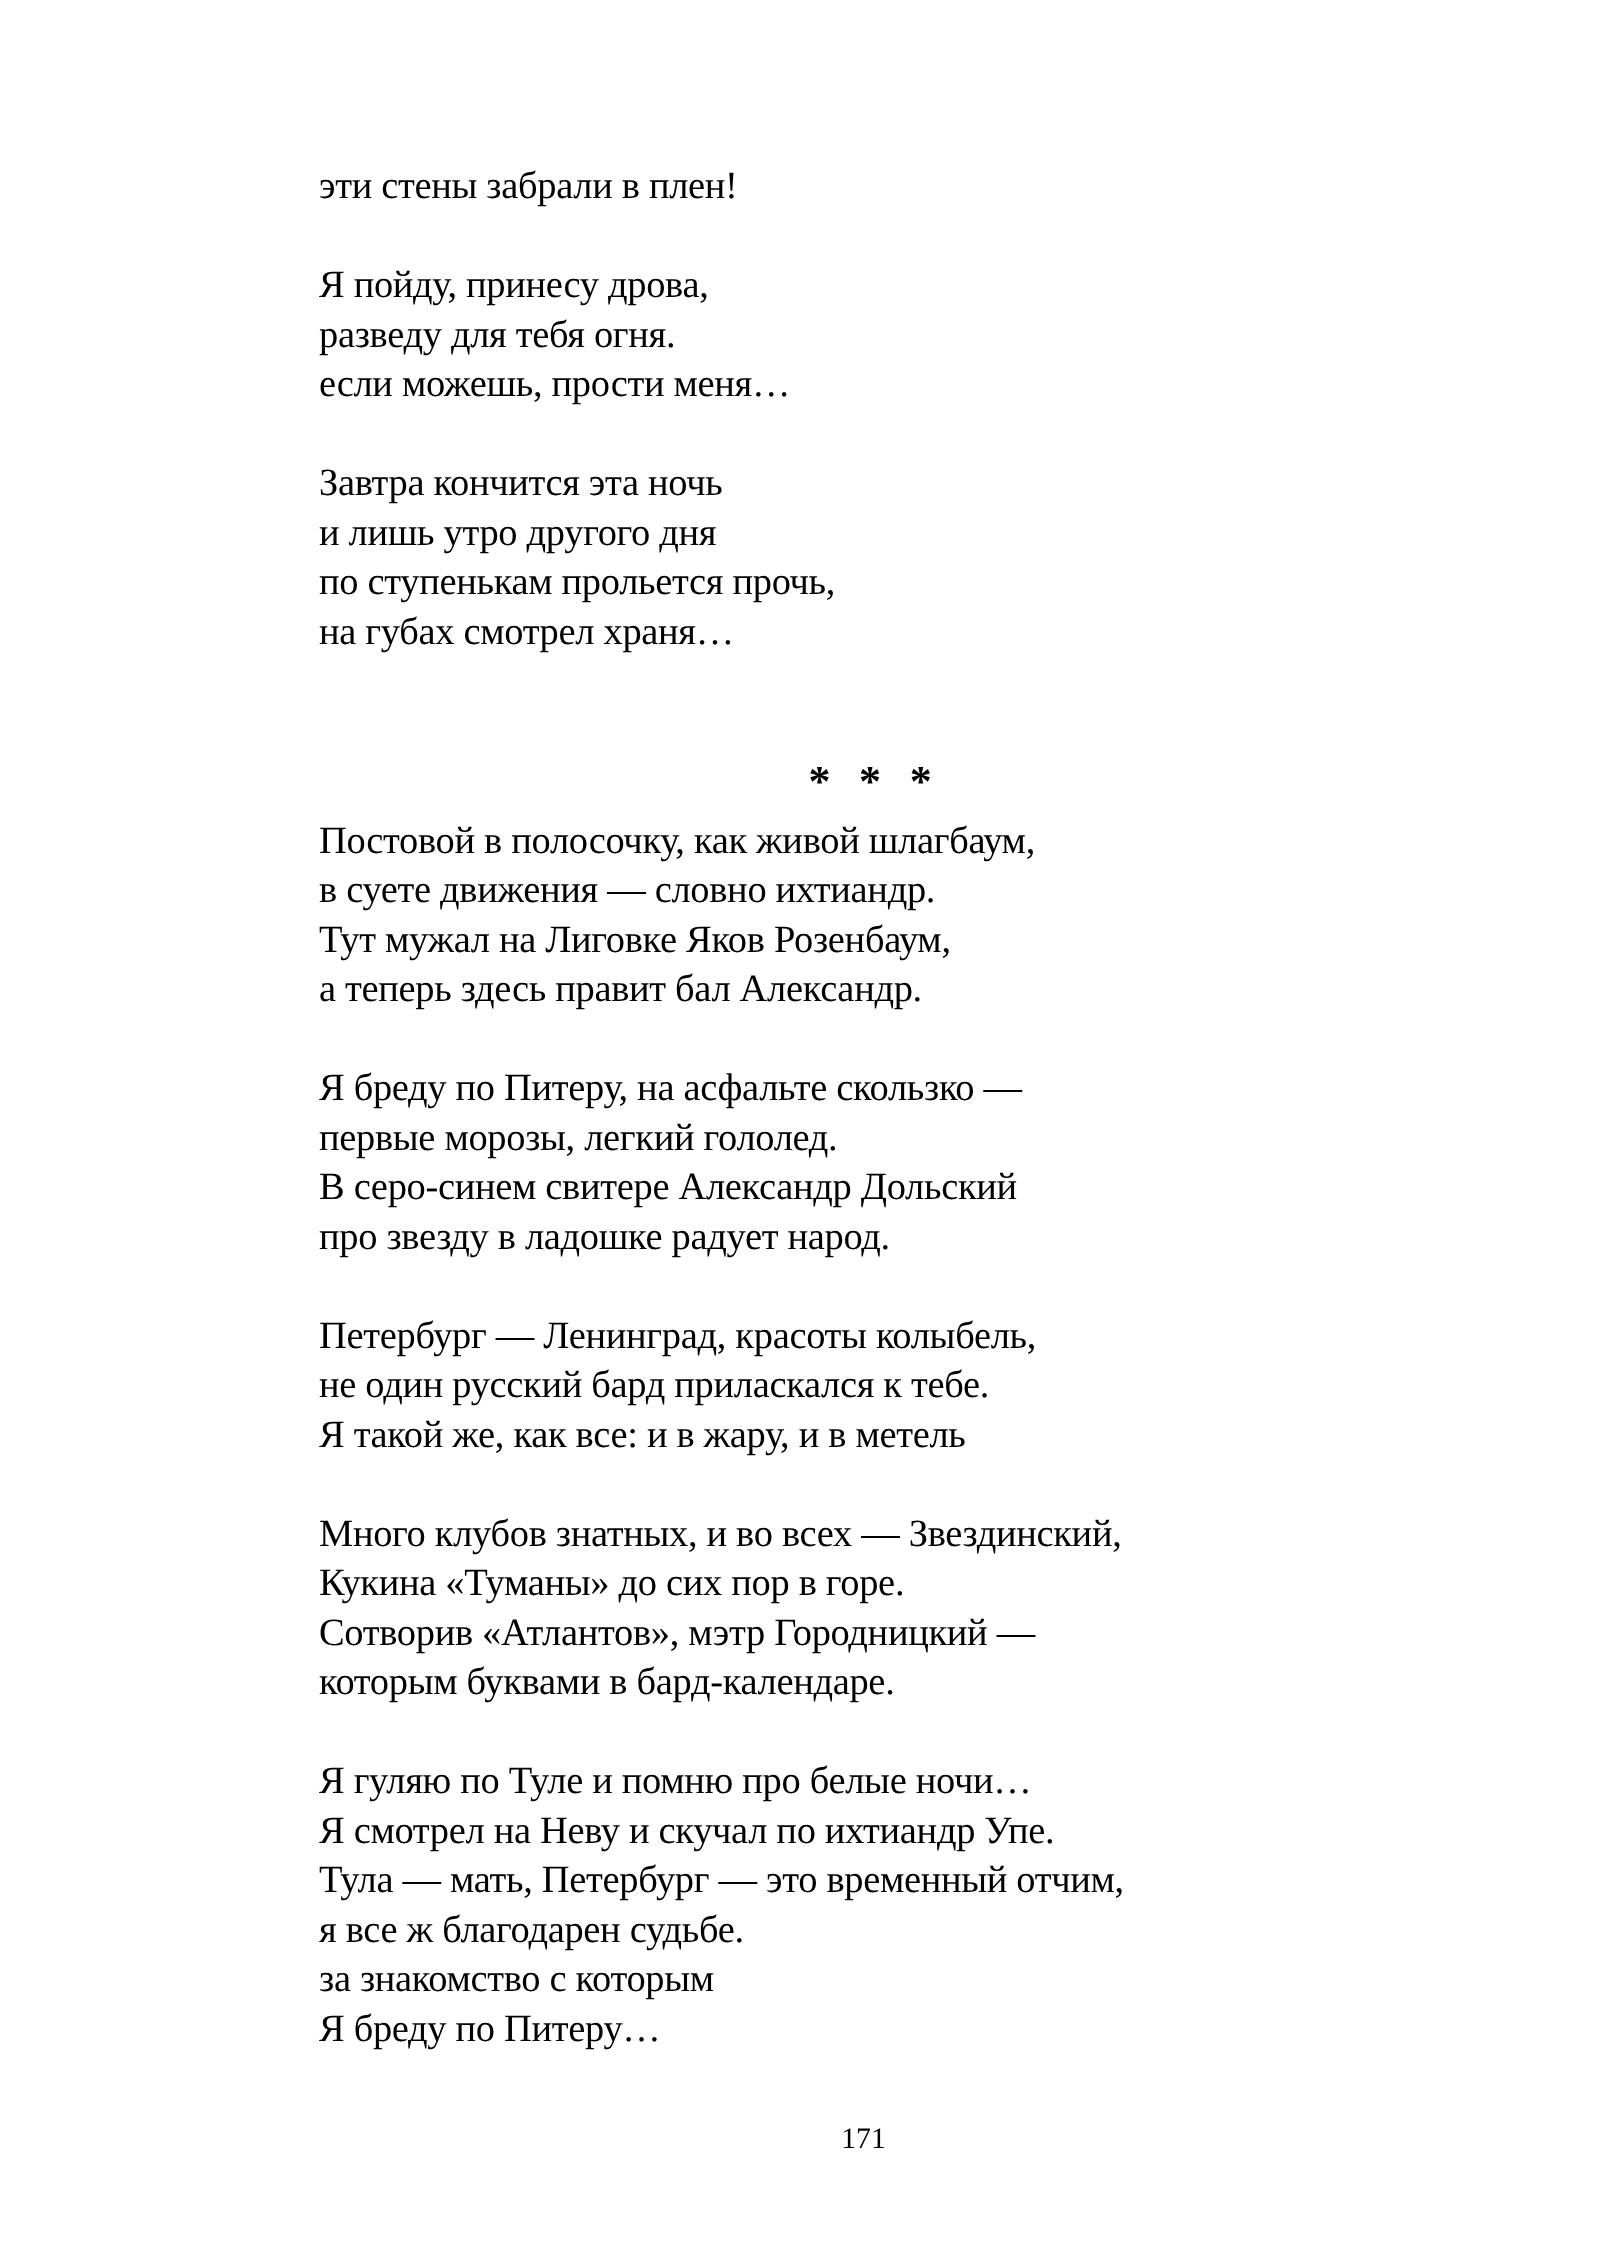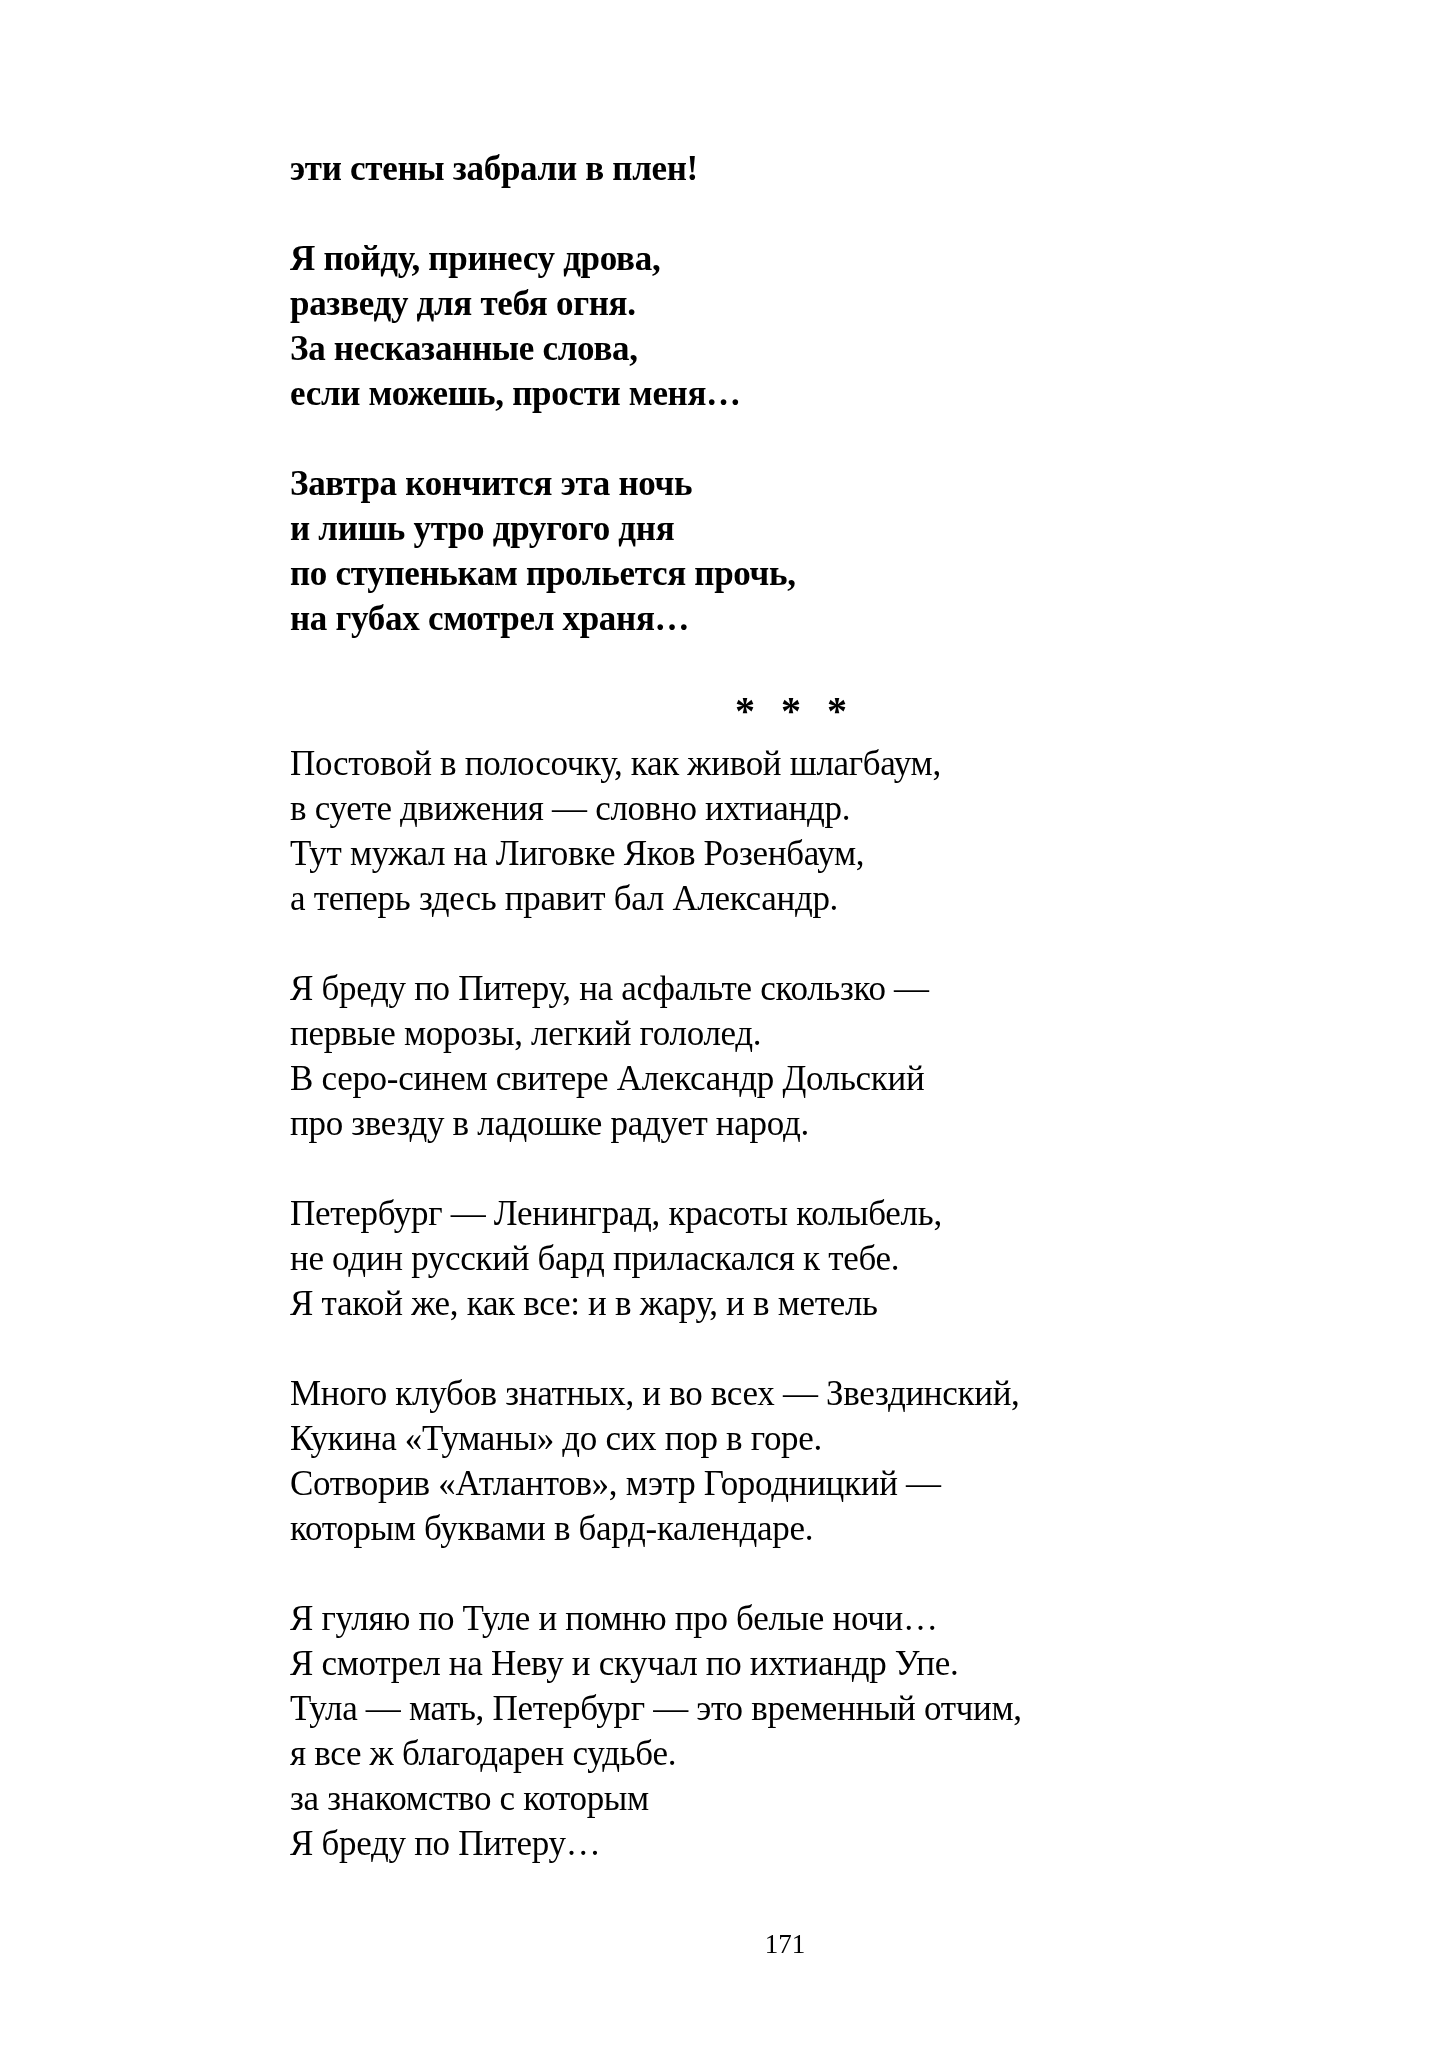--- a/index.html
+++ b/index.html
@@ -12,28 +12,27 @@
     .separator { position: absolute; left: 735px; top: 686px; font-size: 40px; font-weight: bold;
                  letter-spacing: 8px; white-space: nowrap; line-height: 50px; }
     .page-number { position: absolute; left: 0; width: 1570px; text-align: center; top: 1928px;
                    font-size: 27px; line-height: 32px; }
   </style>
 </head>
 <body>
 
 <div class="page">
 
-  <div class="text-block" style="top:146px;font-weight:bold;">
+  <div class="text-block" style="top:146px;">
     <div class="stanza">
       <div class="line">эти стены забрали в плен!</div>
     </div>
     <div class="stanza">
       <div class="line">Я пойду, принесу дрова,</div>
       <div class="line">разведу для тебя огня.</div>
-      <div class="line">За несказанные слова,</div>
       <div class="line">если можешь, прости меня…</div>
     </div>
     <div class="stanza">
       <div class="line">Завтра кончится эта ночь</div>
       <div class="line">и лишь утро другого дня</div>
       <div class="line">по ступенькам прольется прочь,</div>
       <div class="line">на губах смотрел храня…</div>
     </div>
   </div>
 

